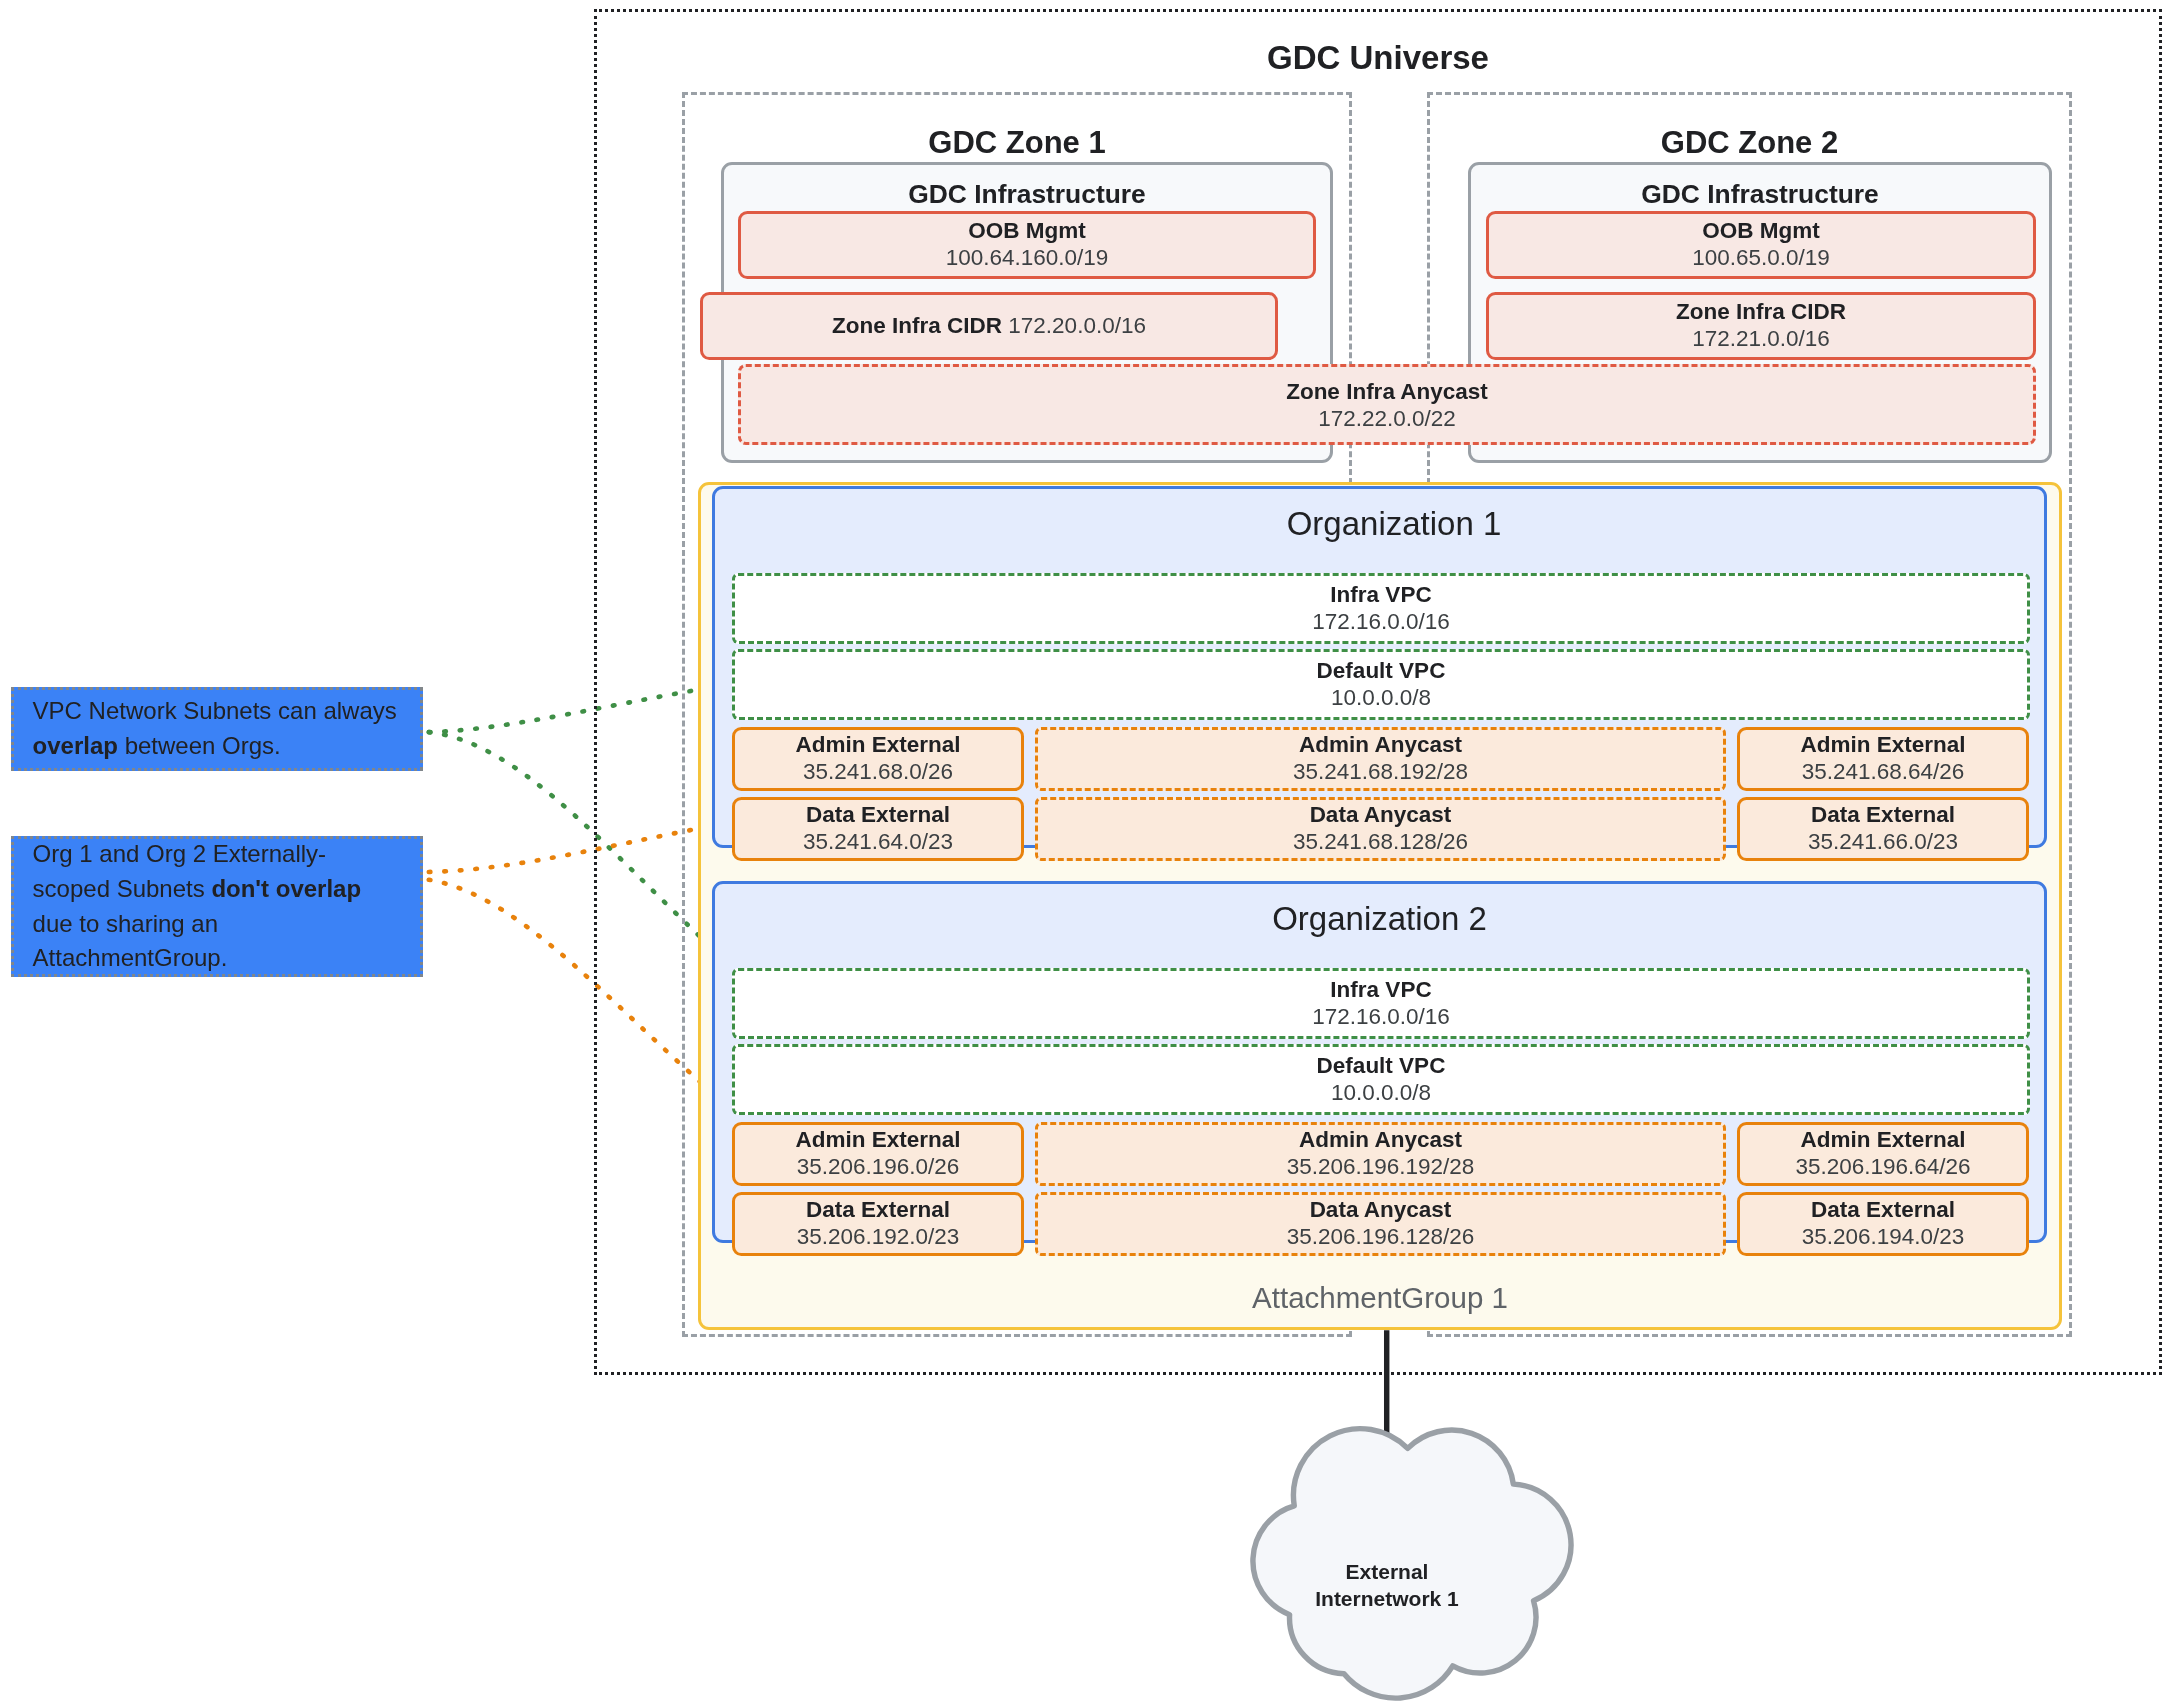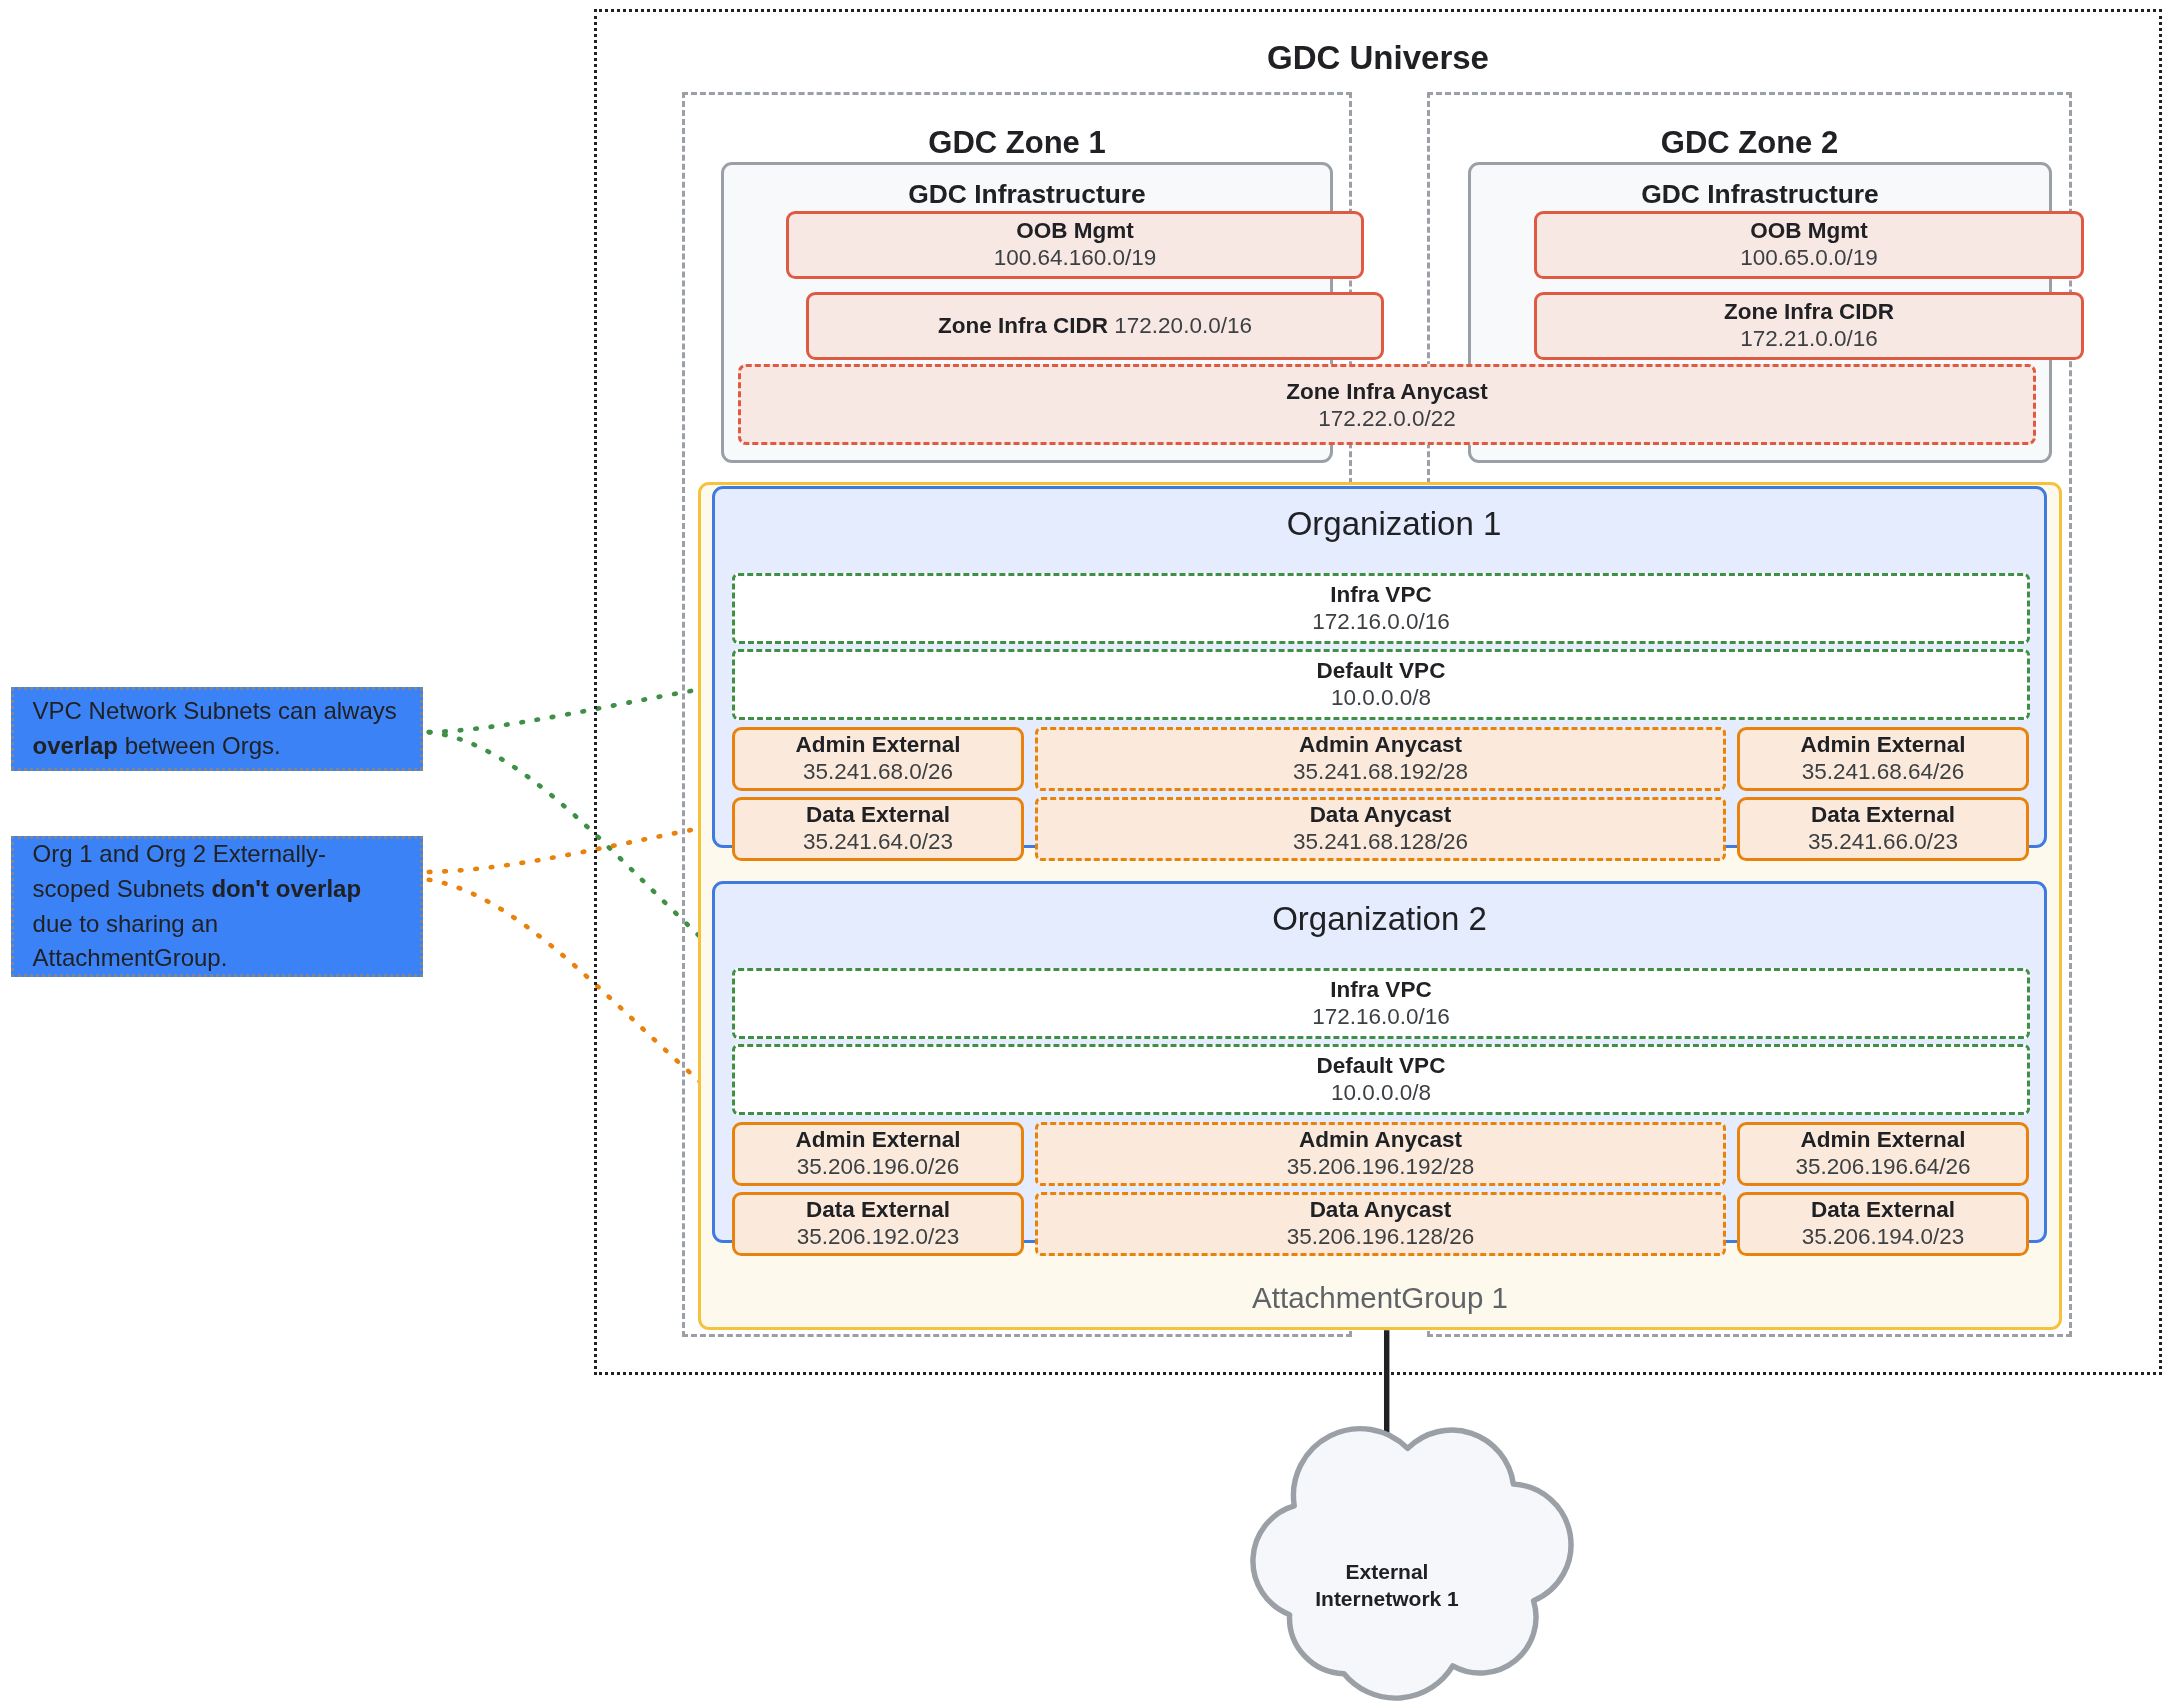--- a/index.html
+++ b/index.html
@@ -99,29 +99,28 @@
     background: #f8e8e4;
     border: 3.1px solid #df5a43;
     border-radius: 9.3px;
     box-sizing: border-box;
     display: flex;
     flex-direction: column;
     align-items: center;
     justify-content: center;
     text-align: center;
     line-height: 1.18;
-    margin-left: 48px;
   }
   .redbox .bx-title { font-size: 22.5px; font-weight: bold; color: #202124; }
   .redbox .bx-cidr  { font-size: 22.5px; color: #3c4043; }
   .redbox .bx-inline { font-size: 22.5px; color: #3c4043; }
   .redbox .bx-inline b { color: #202124; }
 
   .oob-1  { left: 738px;  top: 211px; width: 578px; height: 68px; }
-  .zic-1  { left: 758px;  top: 292px; width: 578px; height: 68px; }
+  .zic-1  { left: 700px;  top: 292px; width: 578px; height: 68px; }
   .oob-2  { left: 1486px; top: 211px; width: 550px; height: 68px; }
   .zic-2  { left: 1486px; top: 292px; width: 550px; height: 68px; }
 
   .anycast-band {
     position: absolute;
     left: 738px; top: 364px;
     width: 1298px; height: 81px;
     background: #f8e8e4;
     border: 3.9px dashed #df5a43;
     border-radius: 7.8px;

